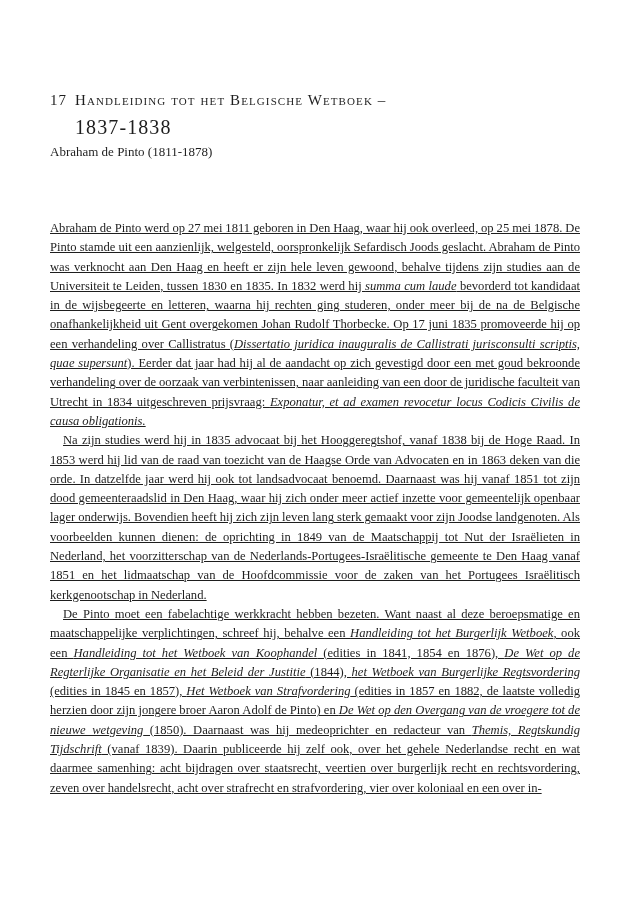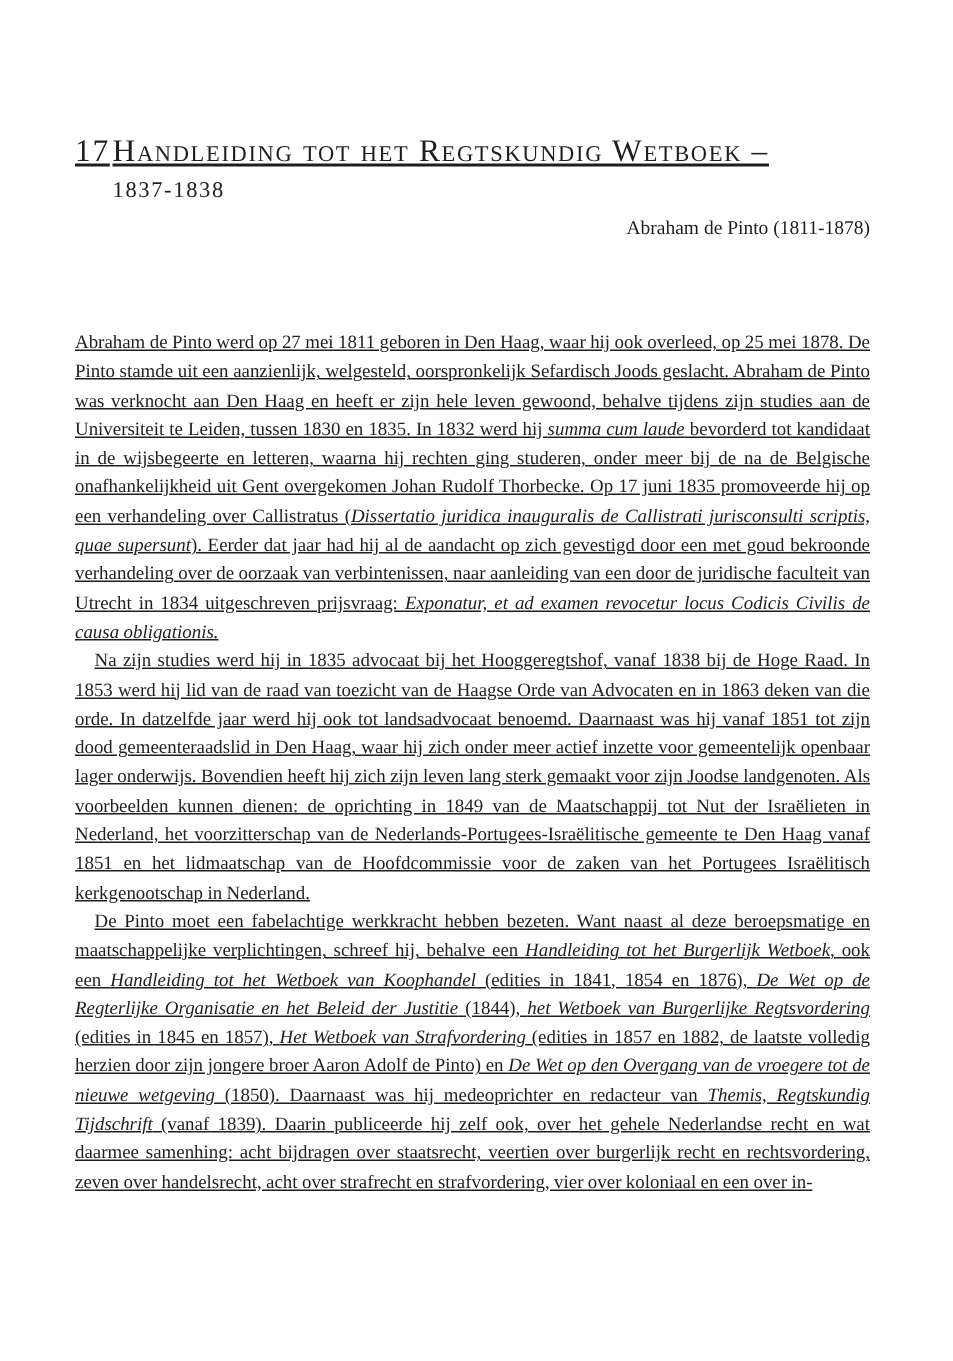--- a/index.html
+++ b/index.html
@@ -22,42 +22,40 @@
   
   .chapter-head{
     position:absolute;
     left:50px;
     top:87px;
     width:530px;
   }
   .head-line1{
     display:flex;
     align-items:flex-end;
-    font-size:21px;
+    font-size:15px;
     line-height:27px;
     font-variant-caps:small-caps;
     letter-spacing:1.1px;
-    text-decoration:underline;
   }
   .chapter-number{
     width:25px;
     flex:0 0 25px;
   }
   .head-line2{
     margin-left:25px;
-    font-size:15px;
+    font-size:20px;
     line-height:27px;
     letter-spacing:1.1px;
   }
   .author-line{
     position:absolute;
     left:50px;
     top:143px;
     width:530px;
-    text-align:right;
     font-size:13px;
     line-height:17px;
   }
   
   .page-body{
     position:absolute;
     left:50px;
     top:219px;
     width:530px;
     text-decoration:underline;
@@ -79,21 +77,21 @@
   .run.it{font-style:italic;}
 </style>
 </head>
 <body>
 
 <div class="page">
 
   <header class="chapter-head">
     <div class="head-line1">
       <span class="chapter-number">17</span>
-      <span class="chapter-title">Handleiding tot het Regtskundig Wetboek –</span>
+      <span class="chapter-title">Handleiding tot het Belgische Wetboek –</span>
     </div>
     <div class="head-line2">1837-1838</div>
   </header>
 
   <div class="author-line">Abraham de Pinto (1811-1878)</div>
 
   <main class="page-body" lang="nl">
       <p class="para"><span class="run">Abraham de Pinto werd op 27 mei 1811 geboren in Den Haag, waar hij ook overleed, op 25 mei 1878. De Pinto stamde uit een aanzienlijk, welgesteld, oorspronkelijk Sefardisch Joods geslacht. Abraham de Pinto was verknocht aan Den Haag en heeft er zijn hele leven gewoond, behalve tijdens zijn studies aan de Universiteit te Leiden, tussen 1830 en 1835. In 1832 werd hij </span><span class="run it">summa cum laude</span><span class="run"> bevorderd tot kandidaat in de wijsbegeerte en letteren, waarna hij rechten ging studeren, onder meer bij de na de Belgische onafhankelijkheid uit Gent overgekomen Johan Rudolf Thorbecke. Op 17 juni 1835 promoveerde hij op een verhandeling over Callistratus (</span><span class="run it">Dissertatio juridica inauguralis de Callistrati jurisconsulti scriptis, quae supersunt</span><span class="run">). Eerder dat jaar had hij al de aandacht op zich gevestigd door een met goud bekroonde verhandeling over de oorzaak van verbintenissen, naar aanleiding van een door de juridische faculteit van Utrecht in 1834 uitgeschreven prijsvraag: </span><span class="run it">Exponatur, et ad examen revocetur locus Codicis Civilis de causa obligationis.</span></p>
       <p class="para indent"><span class="run">Na zijn studies werd hij in 1835 advocaat bij het Hooggeregtshof, vanaf 1838 bij de Hoge Raad. In 1853 werd hij lid van de raad van toezicht van de Haagse Orde van Advocaten en in 1863 deken van die orde. In datzelfde jaar werd hij ook tot landsadvocaat benoemd. Daarnaast was hij vanaf 1851 tot zijn dood gemeenteraadslid in Den Haag, waar hij zich onder meer actief inzette voor gemeentelijk openbaar lager onderwijs. Bovendien heeft hij zich zijn leven lang sterk gemaakt voor zijn Joodse landgenoten. Als voorbeelden kunnen dienen: de oprichting in 1849 van de Maatschappij tot Nut der Israëlieten in Nederland, het voorzitterschap van de Nederlands-Portugees-Israëlitische gemeente te Den Haag vanaf 1851 en het lidmaatschap van de Hoofdcommissie voor de zaken van het Portugees Israëlitisch kerkgenootschap in Nederland.</span></p>
       <p class="para indent"><span class="run">De Pinto moet een fabelachtige werkkracht hebben bezeten. Want naast al deze beroepsmatige en maatschappelijke verplichtingen, schreef hij, behalve een </span><span class="run it">Handleiding tot het Burgerlijk Wetboek</span><span class="run">, ook een </span><span class="run it">Handleiding tot het Wetboek van Koophandel</span><span class="run"> (edities in 1841, 1854 en 1876), </span><span class="run it">De Wet op de Regterlijke Organisatie en het Beleid der Justitie</span><span class="run"> (1844), </span><span class="run it">het Wetboek van Burgerlijke Regtsvordering</span><span class="run"> (edities in 1845 en 1857), </span><span class="run it">Het Wetboek van Strafvordering</span><span class="run"> (edities in 1857 en 1882, de laatste volledig herzien door zijn jongere broer Aaron Adolf de Pinto) en </span><span class="run it">De Wet op den Overgang van de vroegere tot de nieuwe wetgeving</span><span class="run"> (1850). Daarnaast was hij medeoprichter en redacteur van </span><span class="run it">Themis, Regtskundig Tijdschrift</span><span class="run"> (vanaf 1839). Daarin publiceerde hij zelf ook, over het gehele Nederlandse recht en wat daarmee samenhing: acht bijdragen over staatsrecht, veertien over burgerlijk recht en rechtsvordering, zeven over handelsrecht, acht over strafrecht en strafvordering, vier over koloniaal en een over in-</span></p>

